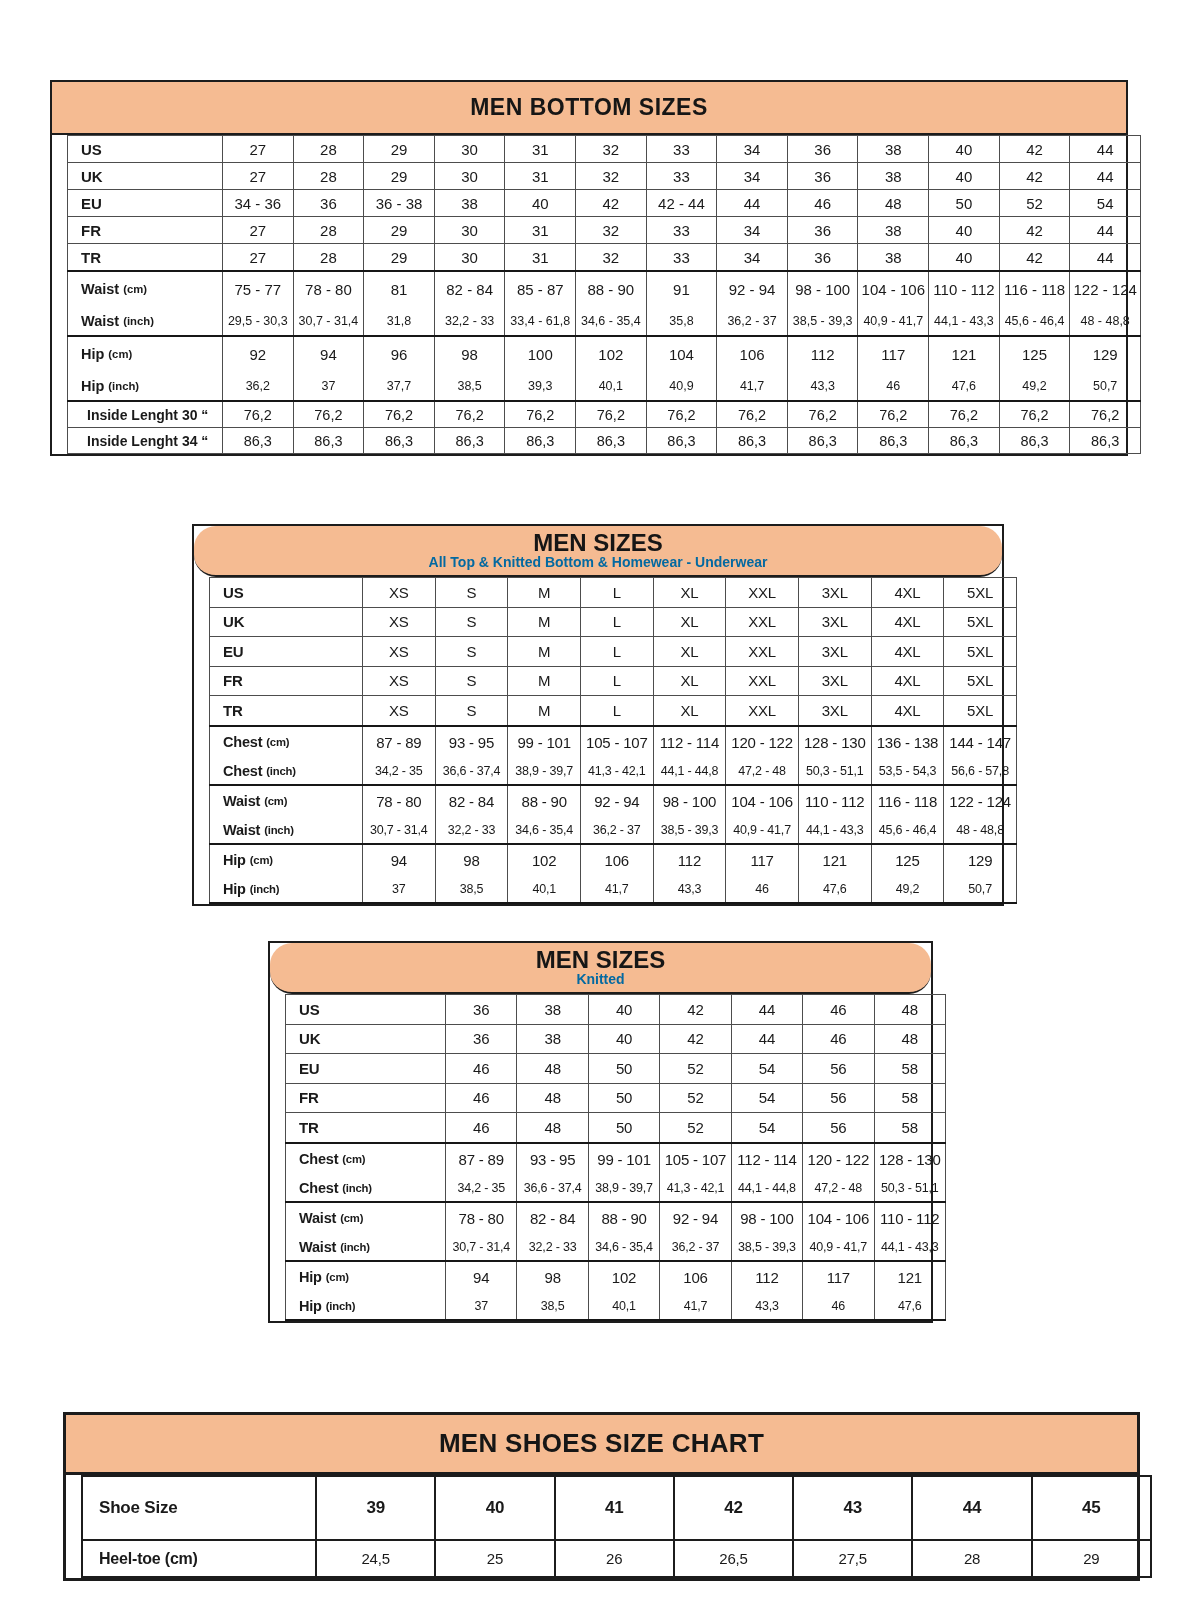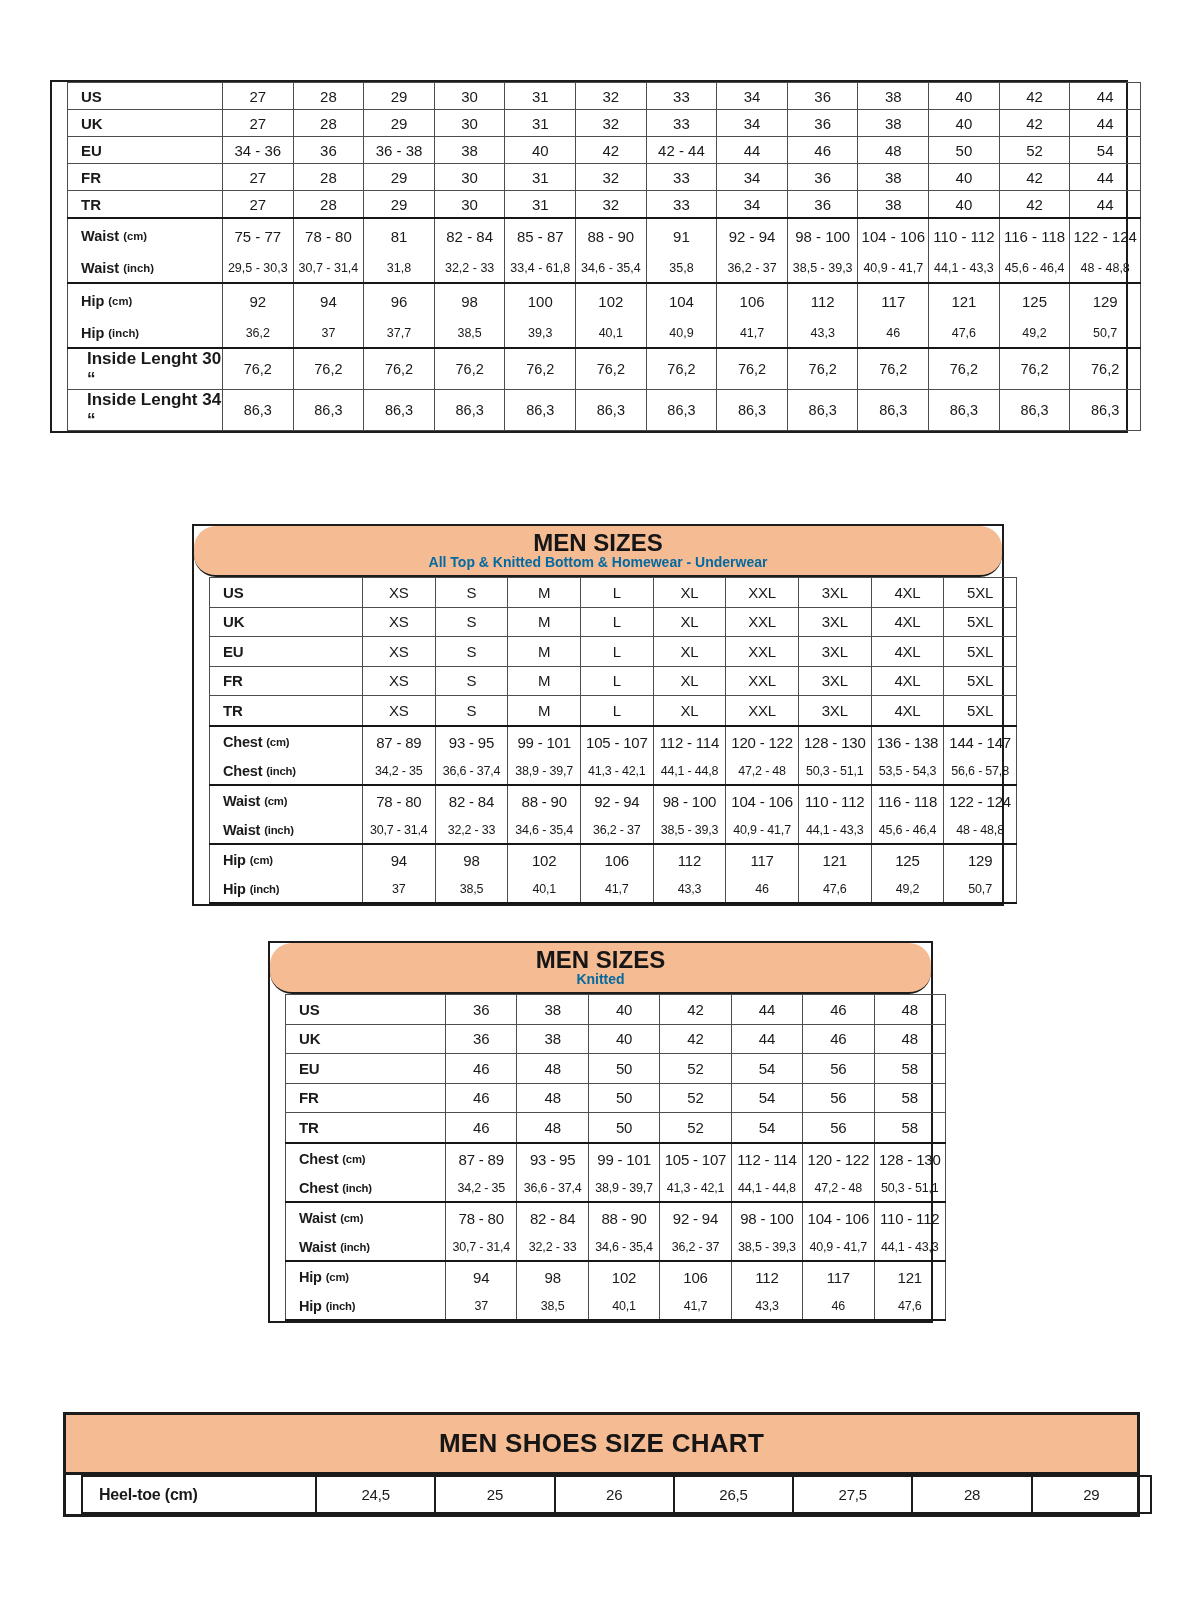--- a/index.html
+++ b/index.html
@@ -29,21 +29,21 @@
   tr.group td{border-top:2.5px solid #161616;border-bottom:2.5px solid #161616;}
   .line-top,.line-bottom{display:flex;align-items:center;justify-content:center;}
   td.lbl .line-top,td.lbl .line-bottom{justify-content:flex-start;}
   .unit{font-size:.78em;margin-left:4px;font-weight:bold;}
 
   
   .t1 .col-label{width:155px;}
   .t1 tr.simple td{height:26px;font-size:15px;}
   .t1 tr.simple td.lbl{font-size:15px;}
   .t1 tr.lbl-sm td{height:25px;font-size:14.5px;}
-  .t1 tr.lbl-sm td.lbl{font-size:17px;padding-left:19px;}
+  .t1 tr.lbl-sm td.lbl{font-size:14px;padding-left:19px;}
   .t1 .line-top{height:34px;font-size:15px;}
   .t1 .line-bottom{height:29px;font-size:12.5px;}
   .t1 td.lbl .line-top,.t1 td.lbl .line-bottom{font-size:14.5px;}
 
   
   .t2 .col-label{width:153px;}
   .t3 .col-label{width:160px;}
   .t2 td,.t3 td{letter-spacing:-.2px;}
   .t2 tr.simple td{height:28.5px;font-size:15px;}
   .t3 tr.simple td{height:28.5px;font-size:15px;}
@@ -59,20 +59,23 @@
   .t4 tr.simple td{height:62px;font-size:17px;font-weight:bold;}
   .t4 tr.simple:last-child td{height:35px;font-size:15px;font-weight:normal;}
   .t4 tr.simple:last-child td.lbl{font-weight:bold;font-size:16px;}
   .t4 td.lbl{padding-left:16px;}
 </style>
 </head>
 <body>
 
 <div class="page">
   <section class="tbl t1">
+      <div class="band">
+        <div class="title">MEN BOTTOM SIZES</div>
+      </div>
       <table>
         <colgroup>
           <col class="col-label">
           <col>
           <col>
           <col>
           <col>
           <col>
           <col>
           <col>
@@ -753,20 +756,30 @@
           <col>
           <col>
           <col>
           <col>
           <col>
           <col>
           <col>
         </colgroup>
         <tbody>
           <tr class="simple">
+            <td class="lbl"><span class="lbl-text">Shoe Size</span></td>
+            <td class="val">39</td>
+            <td class="val">40</td>
+            <td class="val">41</td>
+            <td class="val">42</td>
+            <td class="val">43</td>
+            <td class="val">44</td>
+            <td class="val">45</td>
+          </tr>
+          <tr class="simple">
             <td class="lbl"><span class="lbl-text">Heel-toe (cm)</span></td>
             <td class="val">24,5</td>
             <td class="val">25</td>
             <td class="val">26</td>
             <td class="val">26,5</td>
             <td class="val">27,5</td>
             <td class="val">28</td>
             <td class="val">29</td>
           </tr>
         </tbody>

